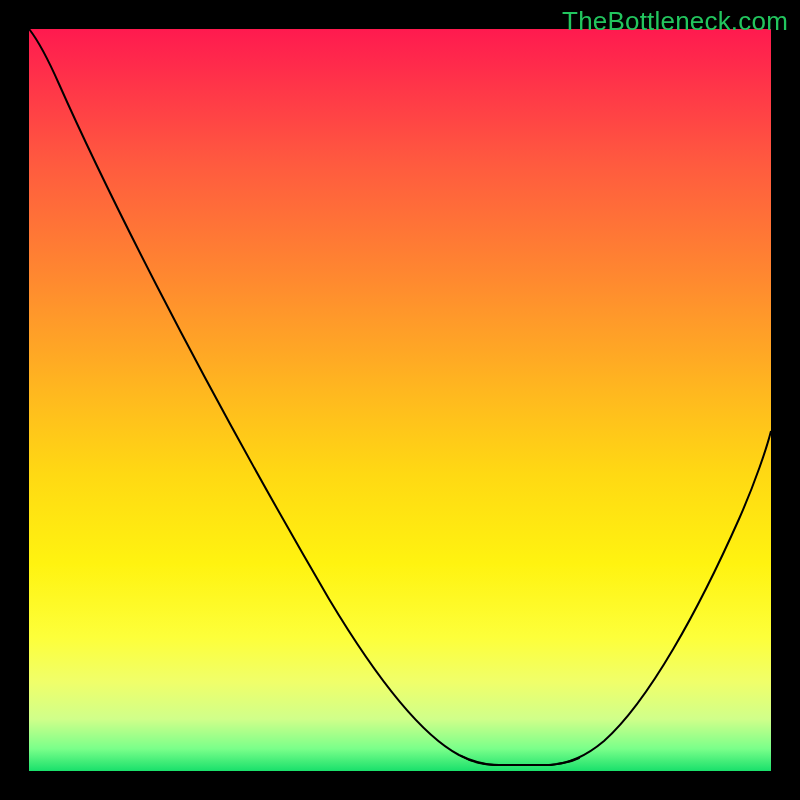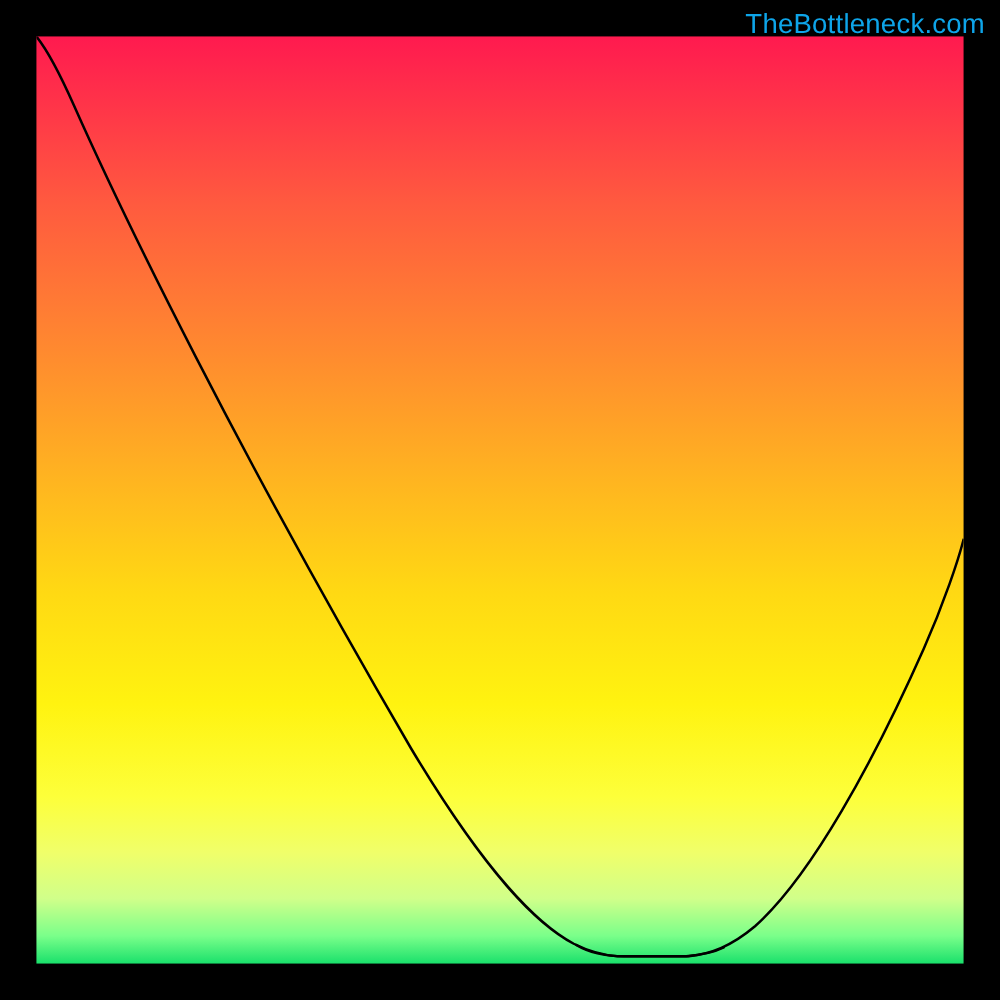--- a/index.html
+++ b/index.html
@@ -8,22 +8,22 @@
     width: 800px;
     height: 800px;
     background: #000;
     position: relative;
   }
   .watermark {
     position: absolute;
     top: 6px;
     right: 12px;
     font-family: Arial, Helvetica, sans-serif;
-    font-size: 22px;
-    color: #0ea5e9;
+    font-size: 26px;
+    color: #22c55e;
     letter-spacing: 0.2px;
     z-index: 10;
   }
   .plot-area {
     position: absolute;
     left: 29px;
     top: 29px;
     width: 742px;
     height: 742px;
     overflow: hidden;

